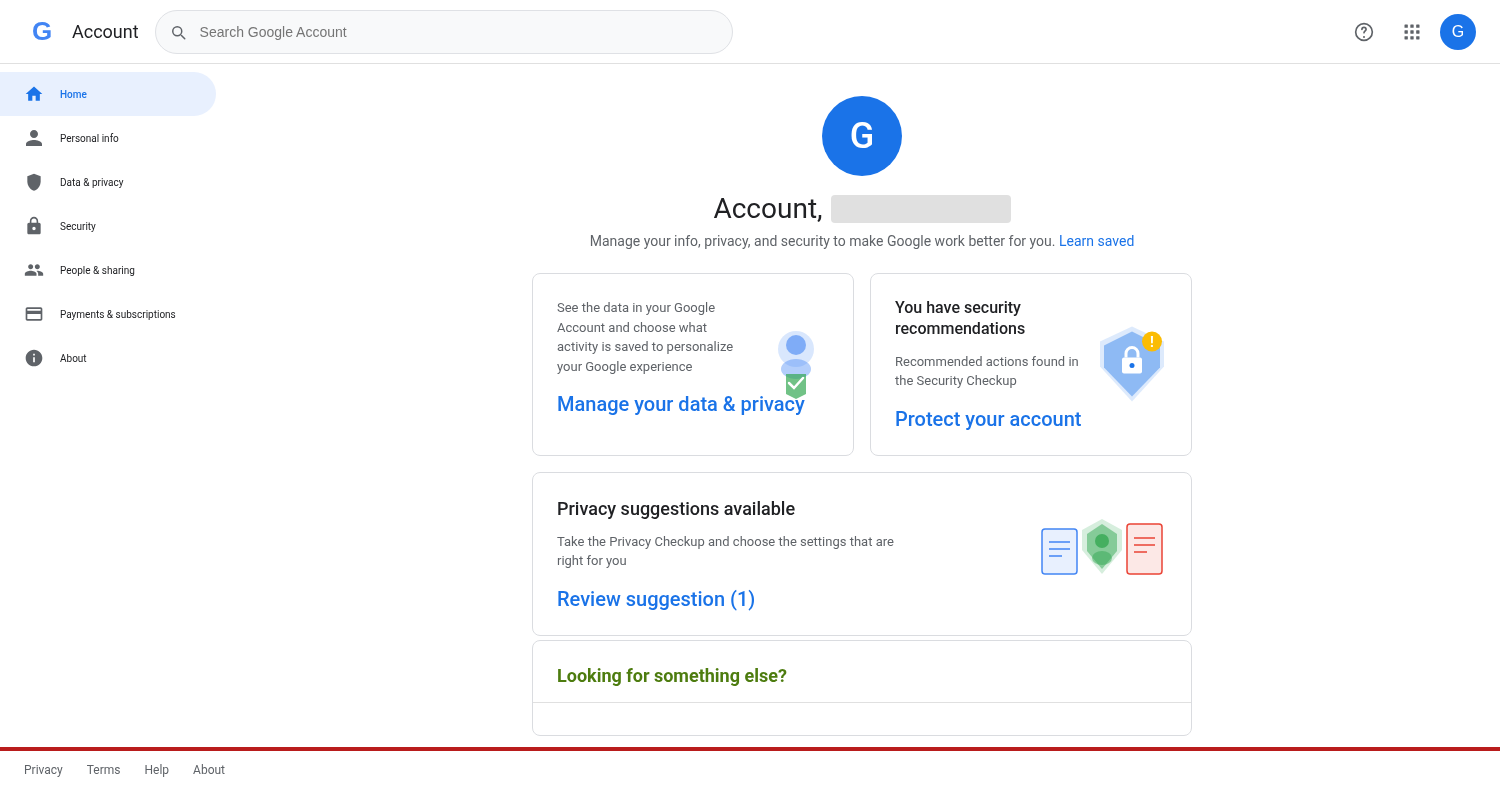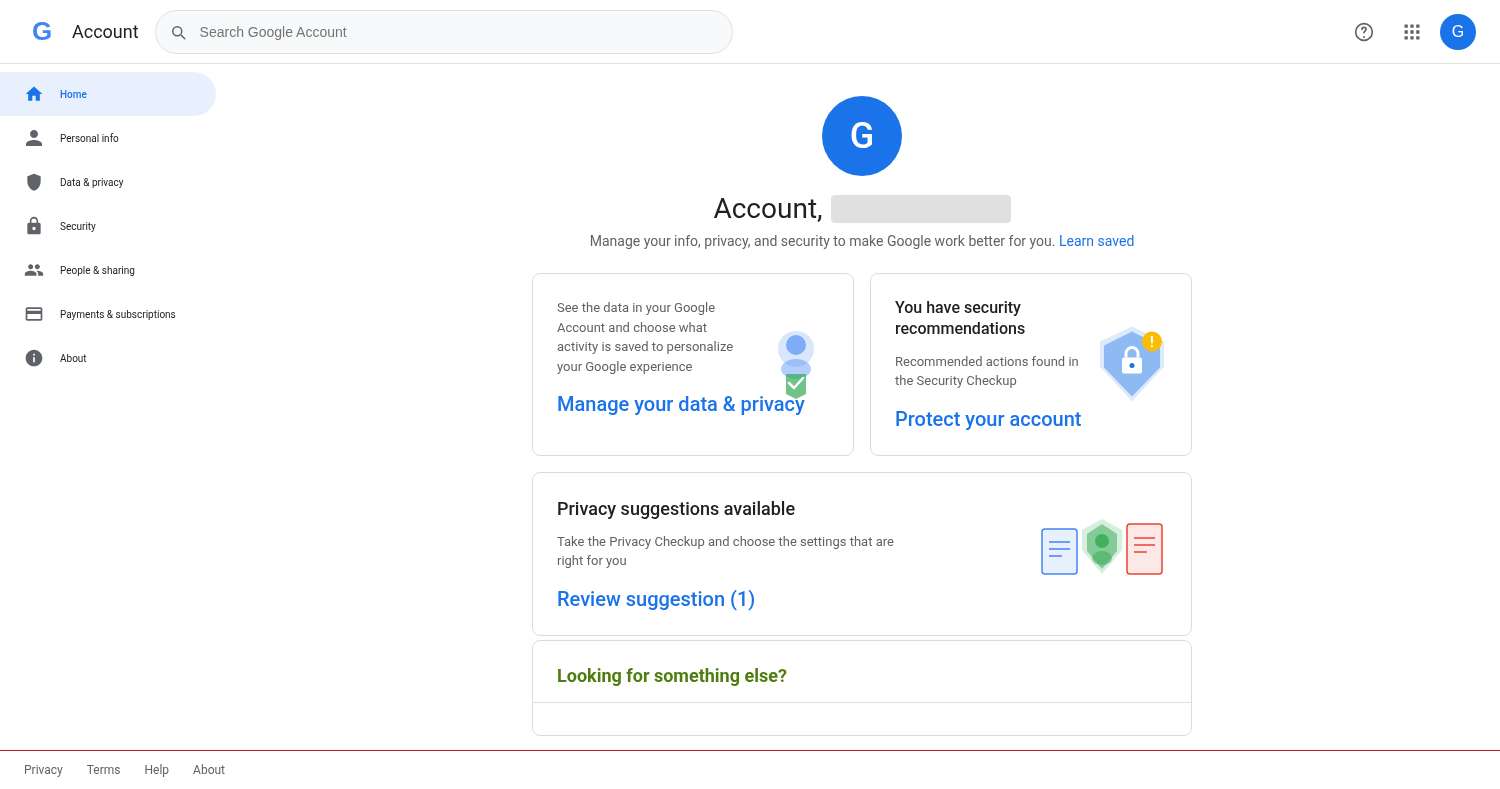--- a/index.html
+++ b/index.html
@@ -292,21 +292,21 @@
       border-top: 1px solid #e0e0e0;
       cursor: pointer;
       gap: 16px;
     }
 
     
     .footer {
       display: flex;
       gap: 24px;
       padding: 12px 24px;
-      border-top: 1px solid #b91c1c;
+      border-top: 4px solid #b91c1c;
       flex-shrink: 0;
     }
     .footer a {
       font-size: 12px;
       color: #5f6368;
       text-decoration: none;
     }
 
     
     svg { display: block; }

